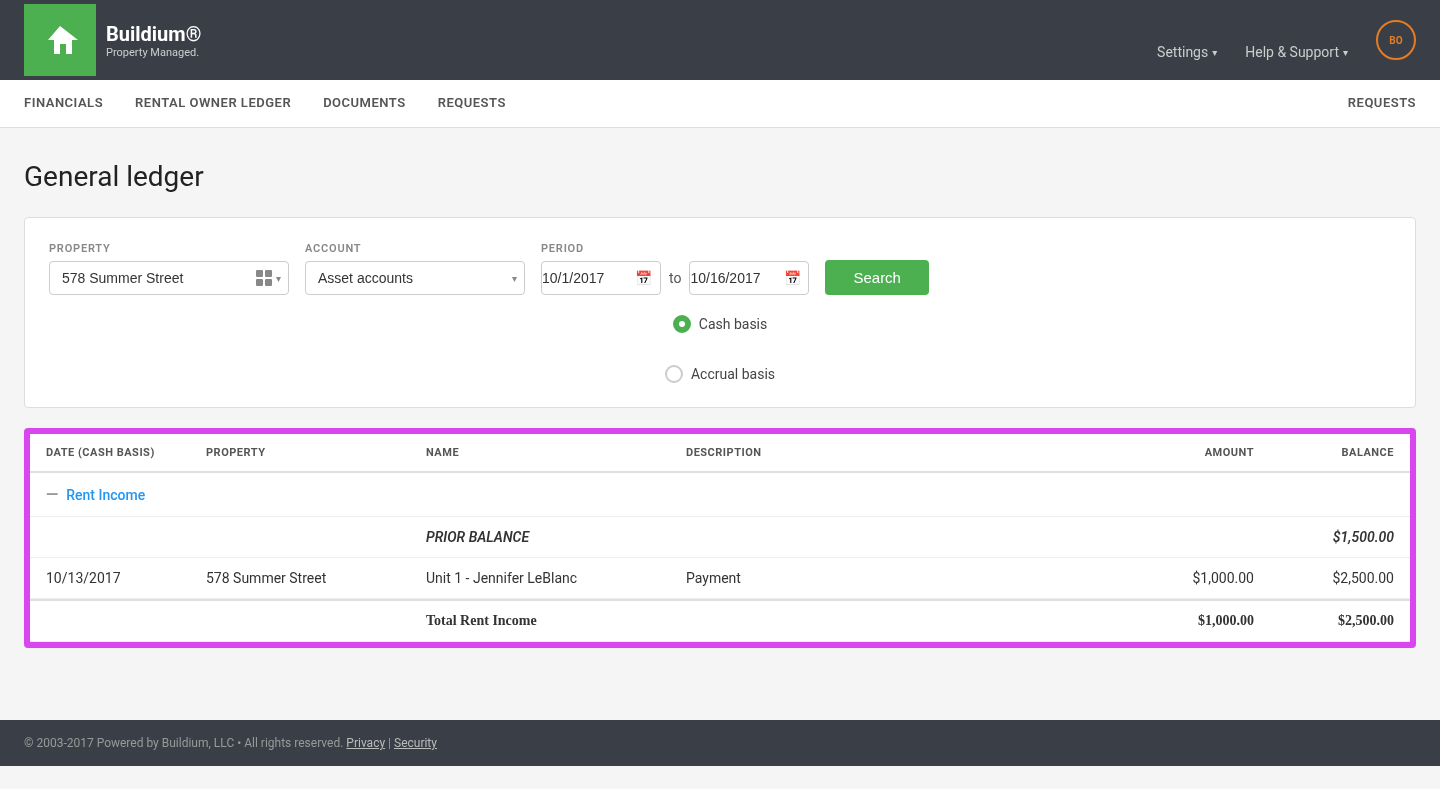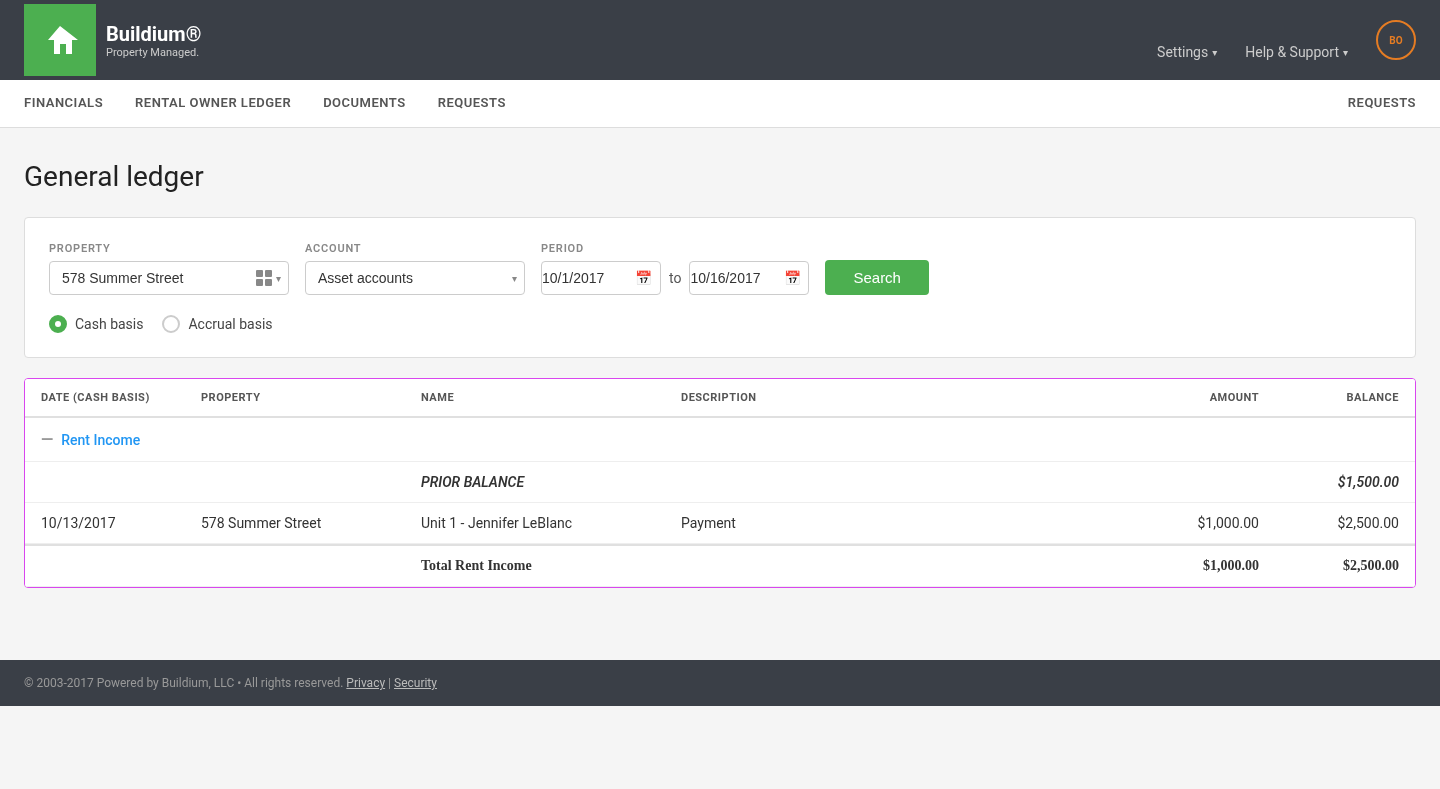--- a/index.html
+++ b/index.html
@@ -181,21 +181,22 @@
       font-size: 15px;
       font-weight: 500;
       cursor: pointer;
       margin-left: 0;
     }
 
     
     .radio-row {
       display: flex;
       align-items: center;
-      gap: 19px;
+      gap: 32px;
+      flex-direction: column;
     }
     .radio-option {
       display: flex;
       align-items: center;
       gap: 8px;
       cursor: pointer;
       font-size: 14px;
       color: #444;
     }
     .radio-circle {
@@ -215,21 +216,21 @@
       content: '';
       width: 6px;
       height: 6px;
       border-radius: 50%;
       background: white;
     }
 
     
     .ledger-table {
       background: white;
-      border: 1px solid #d946ef;
+      border: 6px solid #d946ef;
       border-radius: 4px;
       margin-top: 0;
       overflow: hidden;
     }
     .table-header {
       display: grid;
       grid-template-columns: 160px 220px 260px 1fr 140px 140px;
       border-bottom: 2px solid #e0e0e0;
       padding: 12px 16px;
       background: white;

